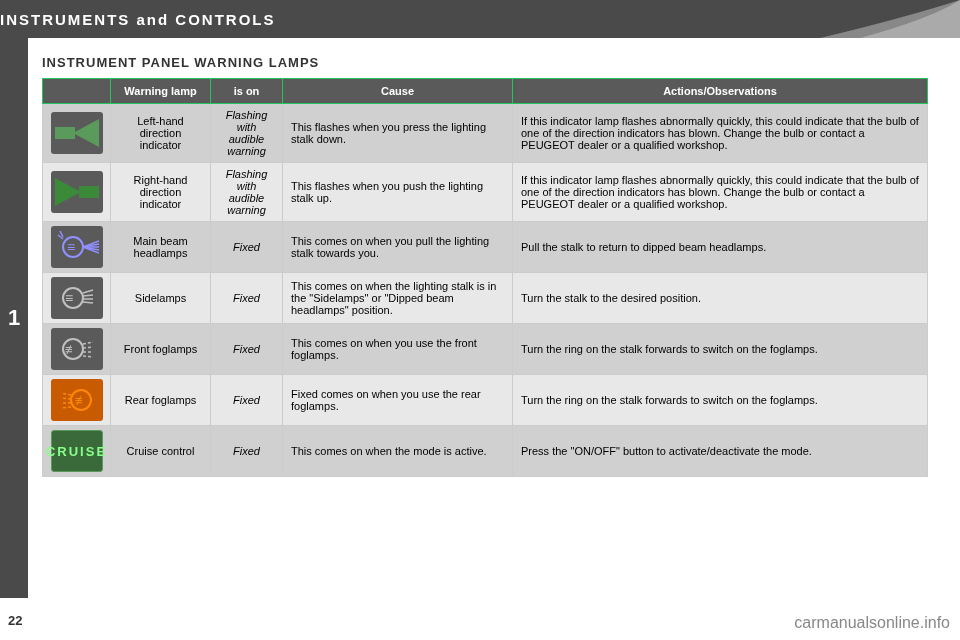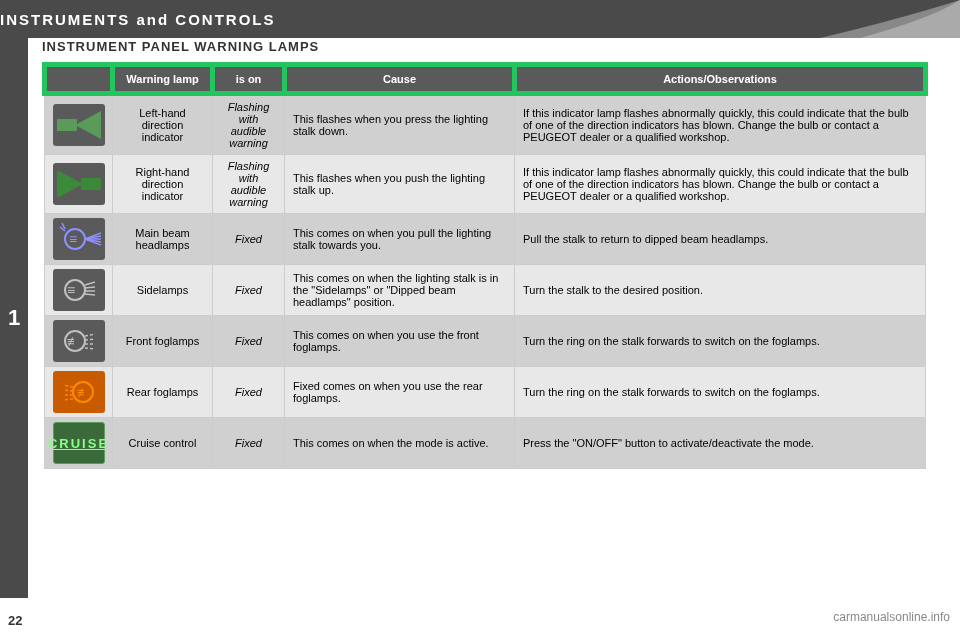--- a/index.html
+++ b/index.html
@@ -64,21 +64,21 @@
       font-size: 22px;
       font-weight: bold;
     }
 
     
     .main-content {
       position: absolute;
       left: 28px;
       top: 38px;
       width: 912px;
-      padding: 1px 12px 6px 14px;
+      padding: 17px 12px 6px 14px;
     }
 
     
     .section-title {
       font-size: 13px;
       font-weight: bold;
       color: #333;
       margin-bottom: 8px;
       letter-spacing: 1px;
     }
@@ -88,21 +88,21 @@
       width: 100%;
       border-collapse: collapse;
     }
     .warning-table th {
       background: #5a5a5a;
       color: #fff;
       font-size: 11px;
       font-weight: bold;
       padding: 6px 8px;
       text-align: center;
-      border: 5px solid #22c55e;
+      border: 1px solid #22c55e;
     }
     .warning-table td {
       border: 1px solid #ccc;
       padding: 5px 8px;
       vertical-align: middle;
       font-size: 11px;
     }
     .warning-table tr:nth-child(odd) td {
       background: #d0d0d0;
     }
@@ -152,39 +152,38 @@
       background: #3a6a3a;
       border: 1px solid #5a9a5a;
     }
 
     
     .cruise-text {
       color: #88ff88;
       font-weight: bold;
       font-size: 13px;
       letter-spacing: 2px;
-      text-decoration: underline;
     }
 
     
     .page-number {
       position: absolute;
       left: 8px;
       bottom: 12px;
       font-size: 13px;
       font-weight: bold;
       color: #333;
     }
 
     
     .watermark {
       position: absolute;
-      bottom: 16px;
+      bottom: 8px;
       right: 10px;
-      font-size: 12px;
+      font-size: 16px;
       color: #888;
     }
   </style>
 </head>
 <body>
 
 <div class="page-wrapper">
 
   <div class="top-header">
     <span class="top-header-title">INSTRUMENTS and CONTROLS</span>

